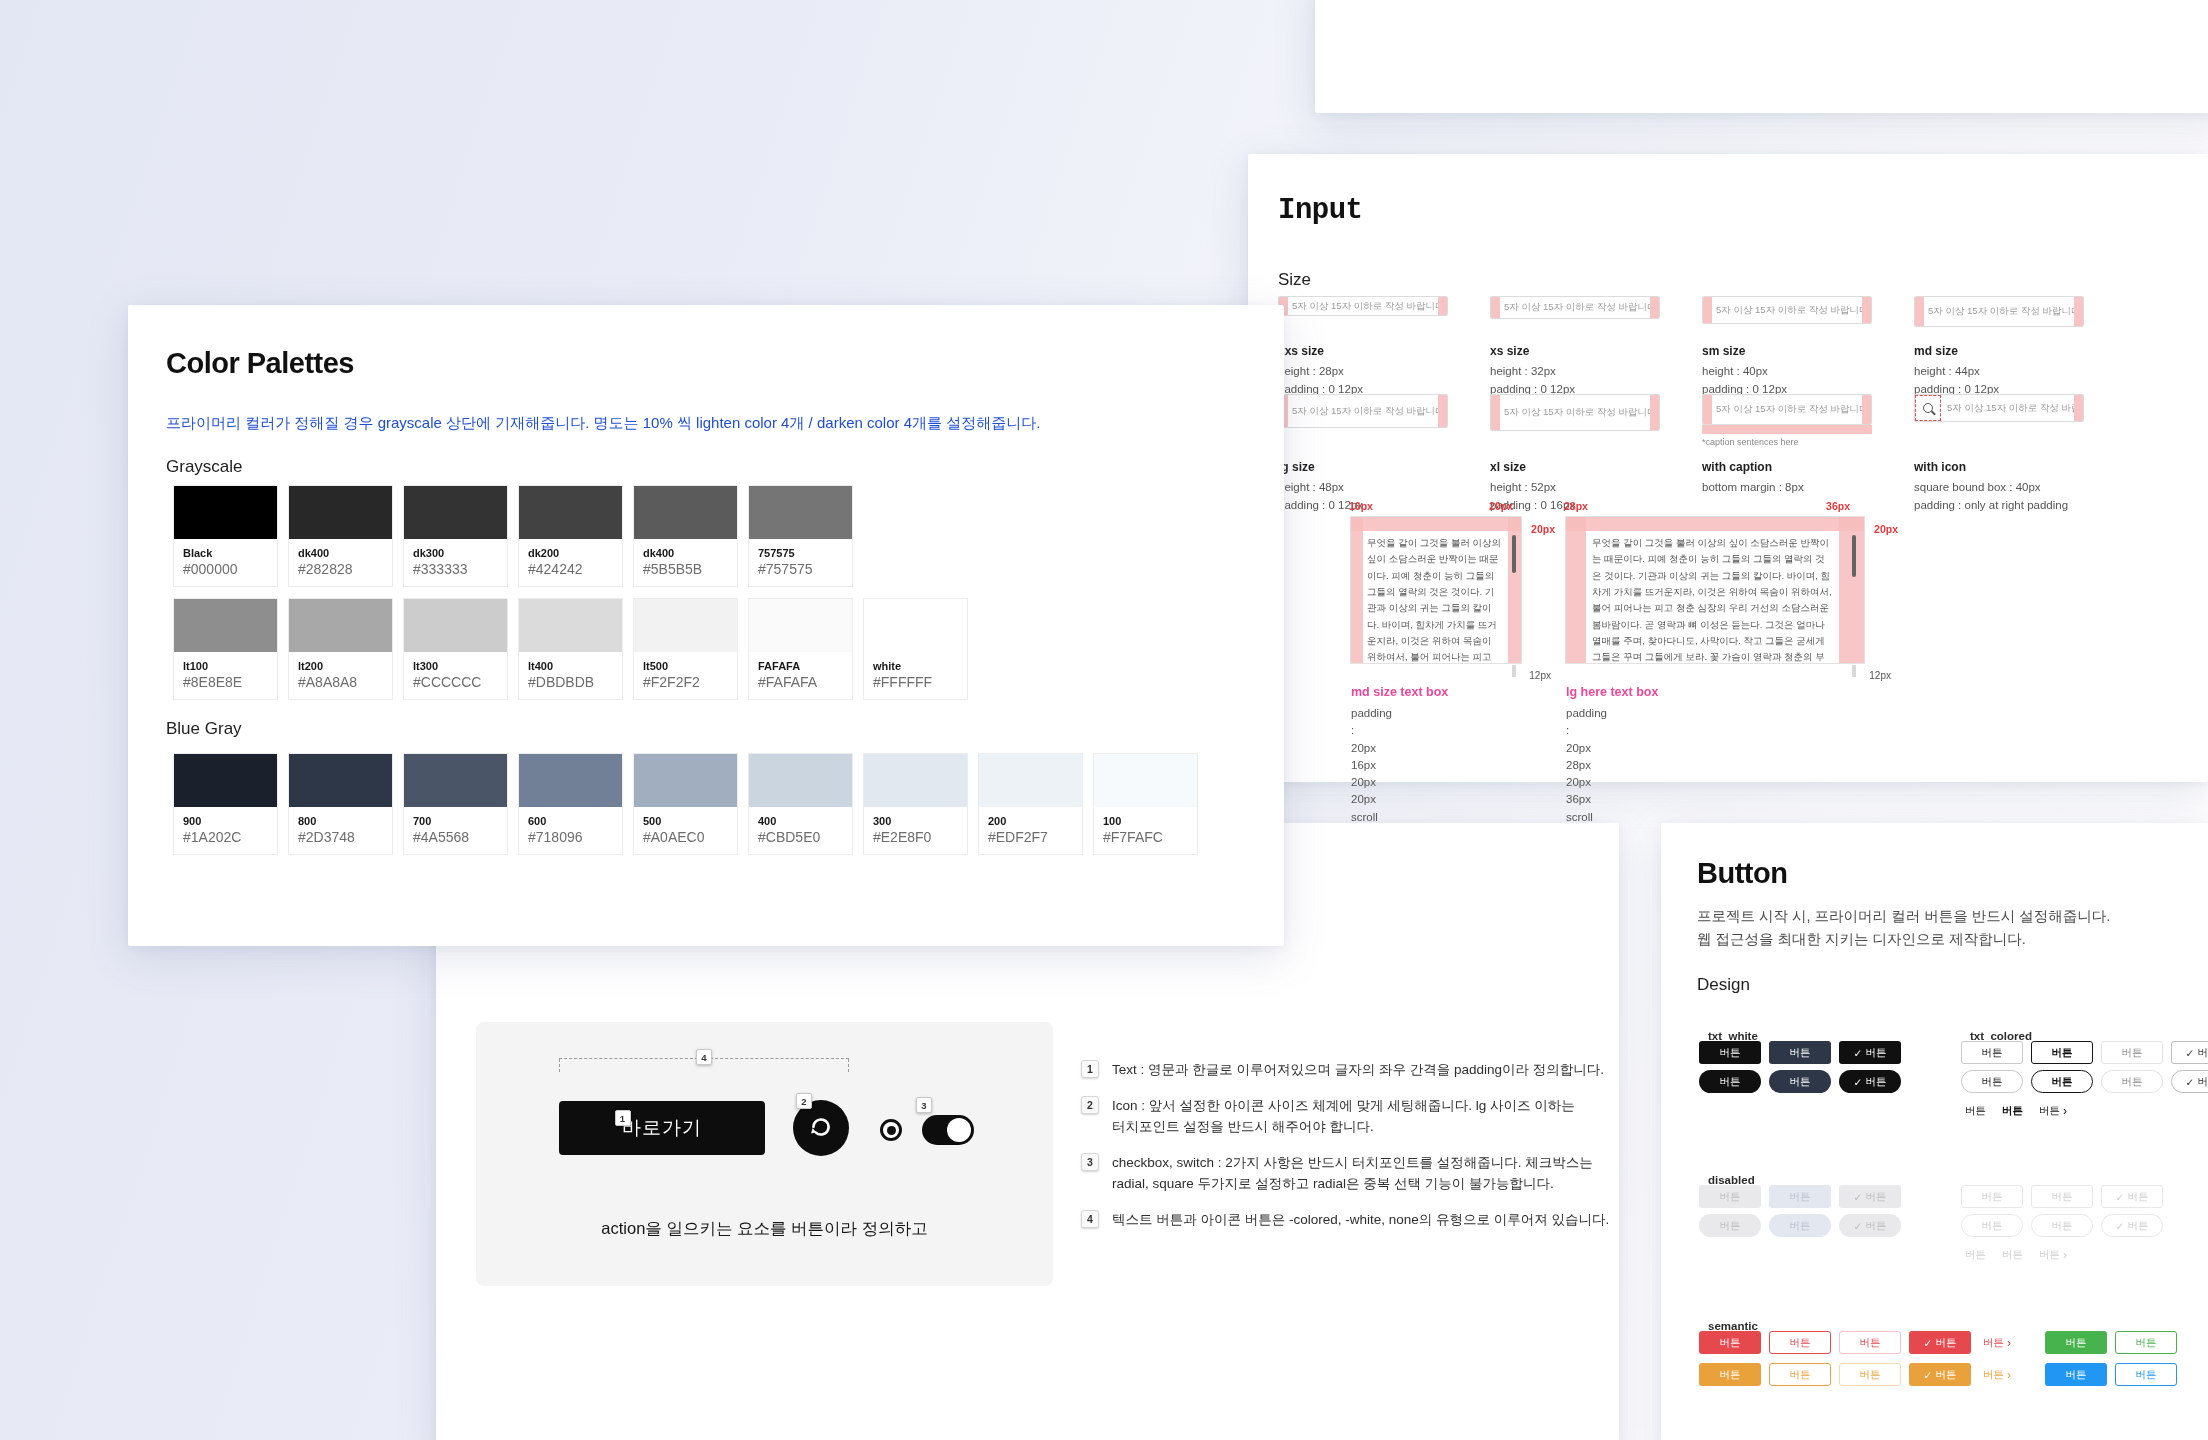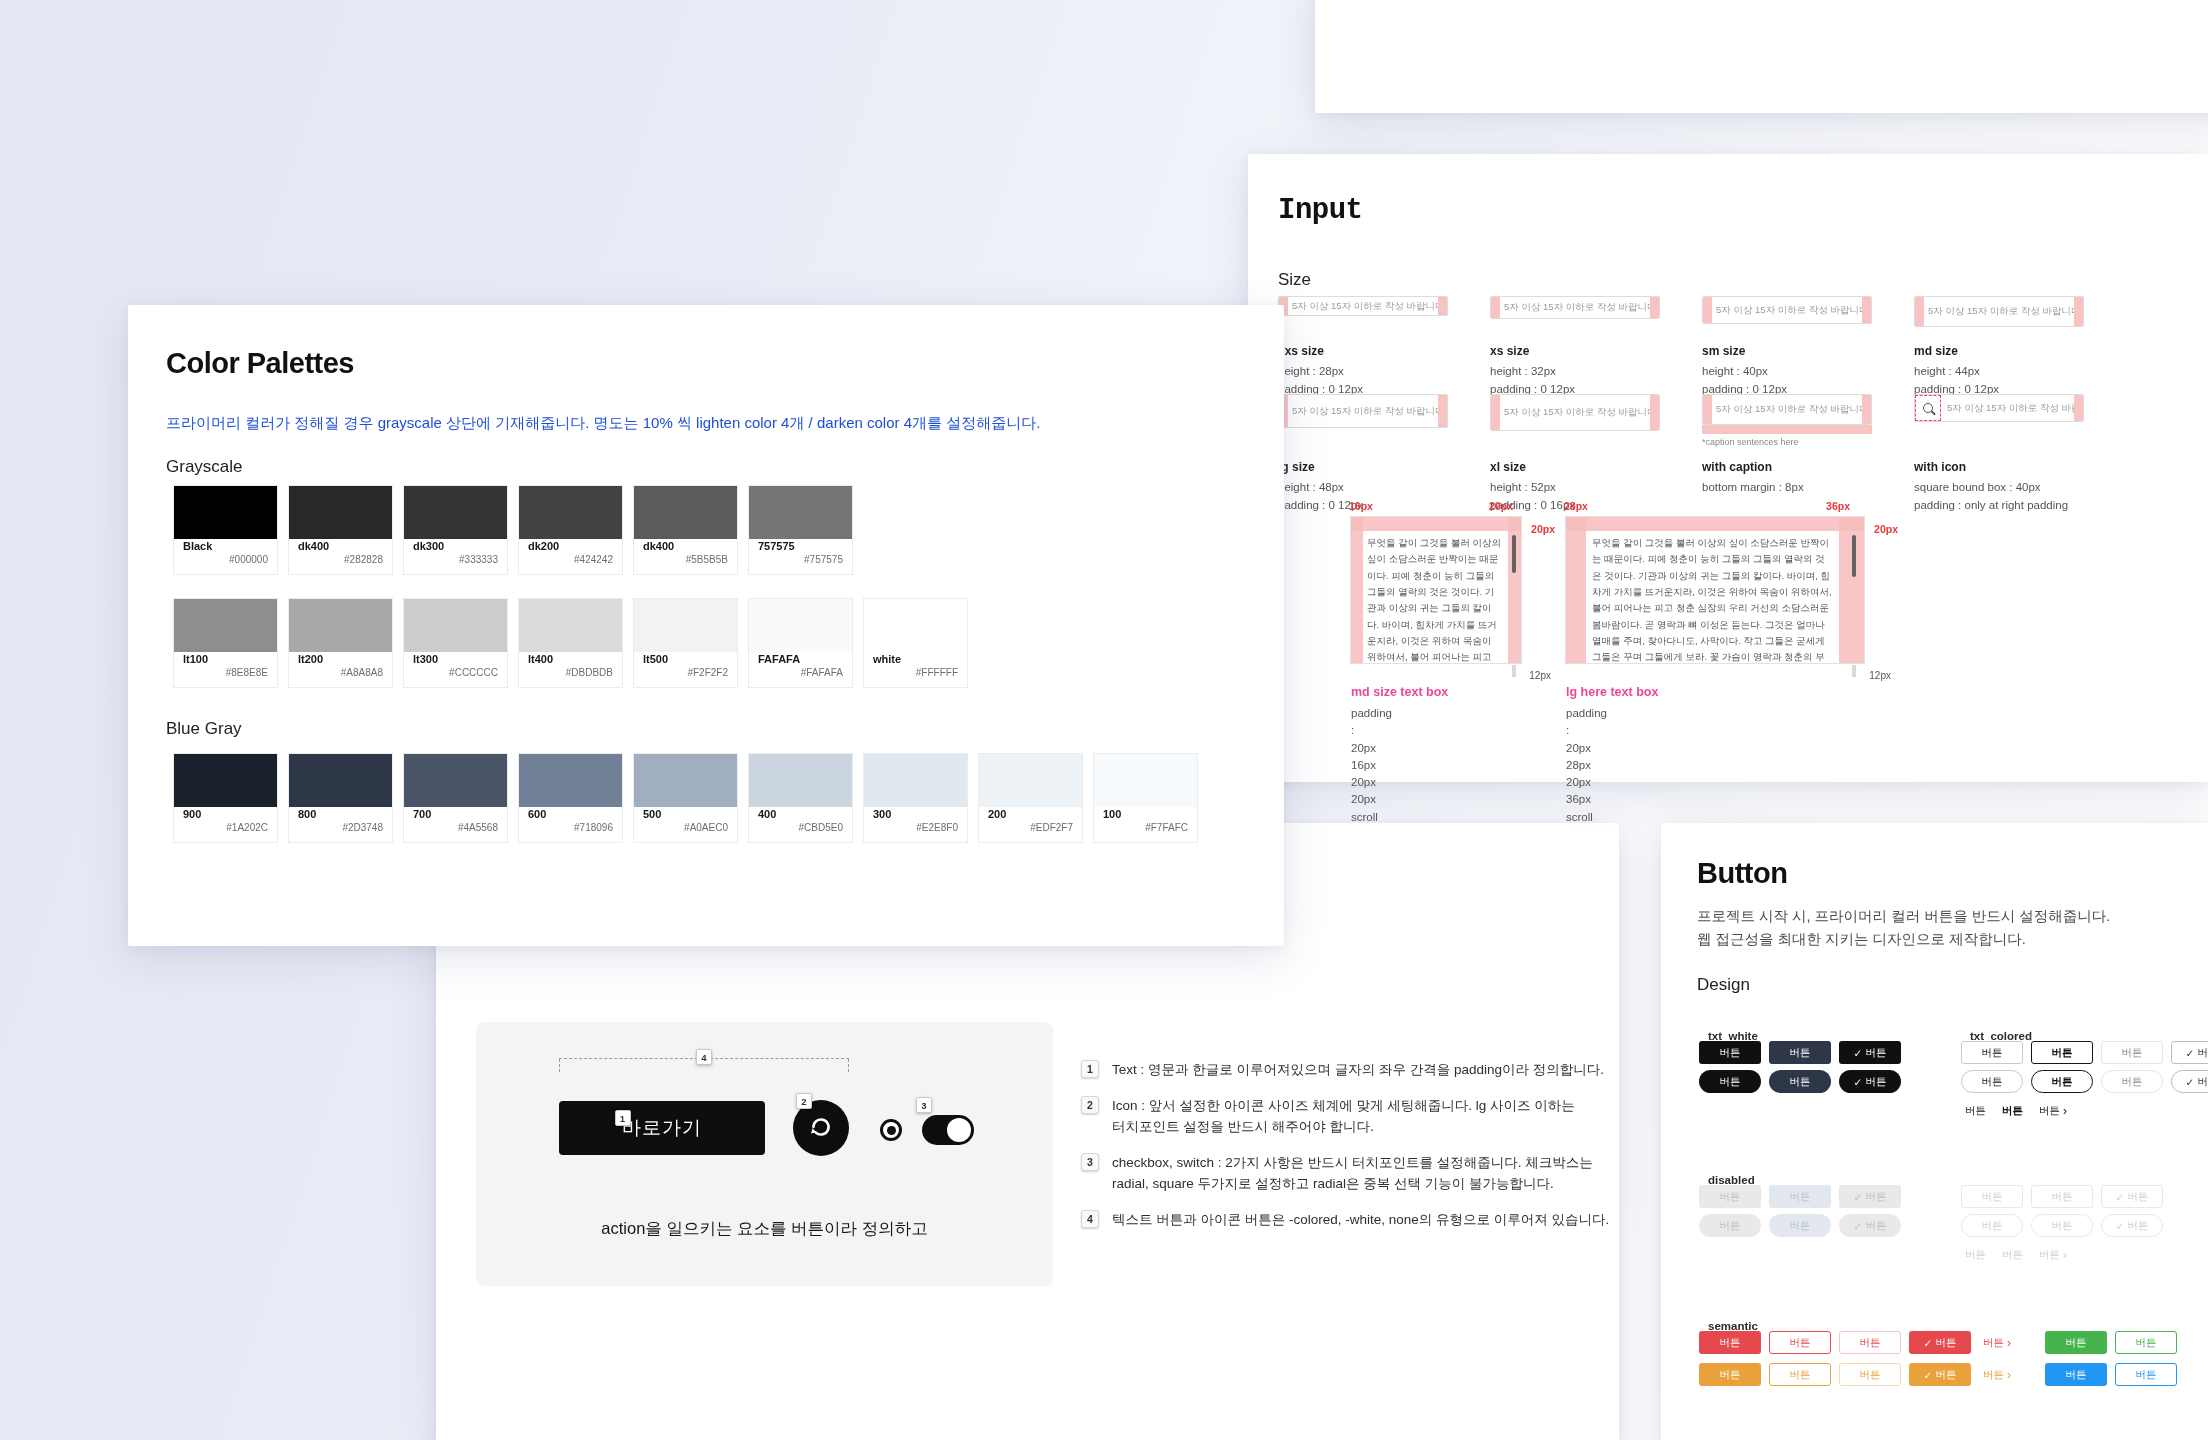--- a/index.html
+++ b/index.html
@@ -22,23 +22,23 @@
   .color-panel .ptitle{left:38px;top:42px;}
   .color-panel .pdesc{position:absolute;left:38px;top:94px;font-size:15px;color:#1d4ed8;white-space:nowrap;}
   .lbl-grayscale{left:38px;top:152px;}
   .lbl-bluegray{left:38px;top:414px;}
   .swrow{position:absolute;display:flex;gap:10px;}
   .swrow.r1{left:45px;top:180px;}
   .swrow.r2{left:45px;top:293px;}
   .swrow.r3{left:45px;top:448px;}
   .swatch{width:105px;background:#fff;border:1px solid #ececec;}
   .swatch .chip{height:53px;}
-  .swatch .meta{padding:0 9px 8px;}
+  .swatch .meta{padding:7px 9px 8px;}
   .swatch .nm{font-size:11px;font-weight:700;color:#181818;line-height:1.3;}
-  .swatch .hx{font-size:10px;color:#6d6d6d;line-height:1.3;text-align:right;}
+  .swatch .hx{font-size:14px;color:#6d6d6d;line-height:1.3;}
 
   
   .input-panel .ptitle{left:30px;top:40px;font-family:Liberation Mono, monospace;}
   .lbl-size{left:30px;top:116px;}
   .sizerow{position:absolute;display:flex;gap:34px;}
   .sizerow.r1{left:30px;top:142px;}
   .sizerow.r2{left:30px;top:240px;}
   .sizecol{width:178px;}
   .r1 .fieldwrap{height:48px;}
   .r2 .fieldwrap{height:66px;}

